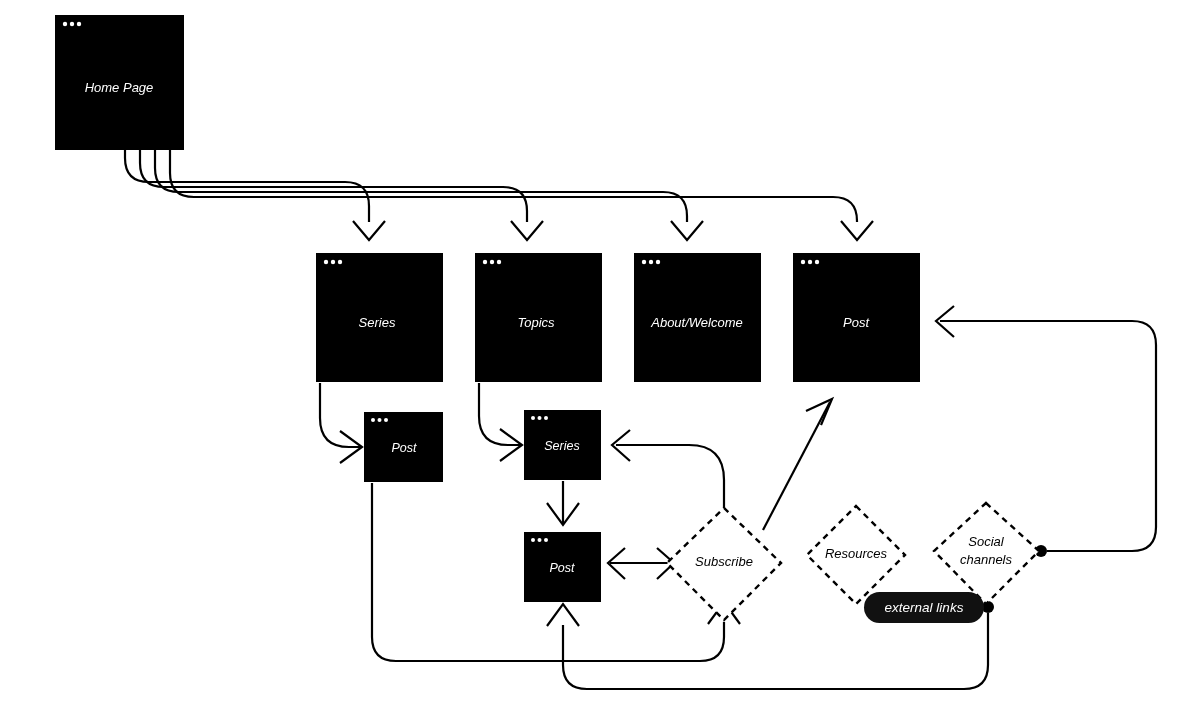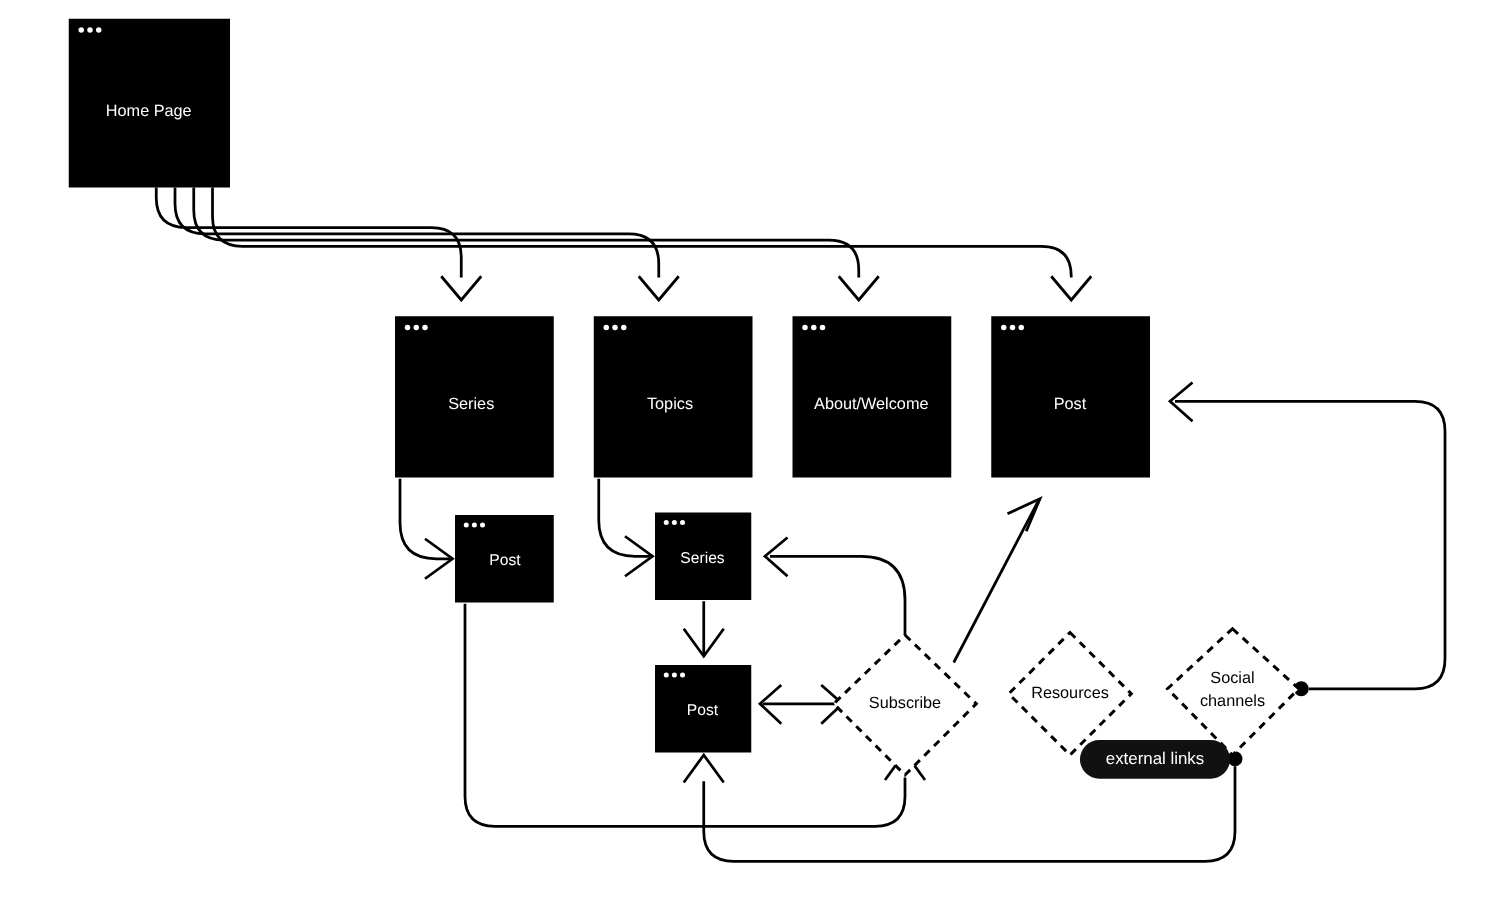--- a/index.html
+++ b/index.html
@@ -11,20 +11,21 @@
     width: 1200px;
     height: 720px;
     font-family: "Liberation Sans", sans-serif;
     overflow: hidden;
   }
   #diagram-root {
     position: relative;
     width: 1200px;
     height: 720px;
     background: #ffffff;
+    font-style: italic;
   }
   svg#flow-canvas {
     position: absolute;
     top: 0;
     left: 0;
     width: 1200px;
     height: 720px;
     display: block;
   }
   .node-box-fill { fill: #000000; }

